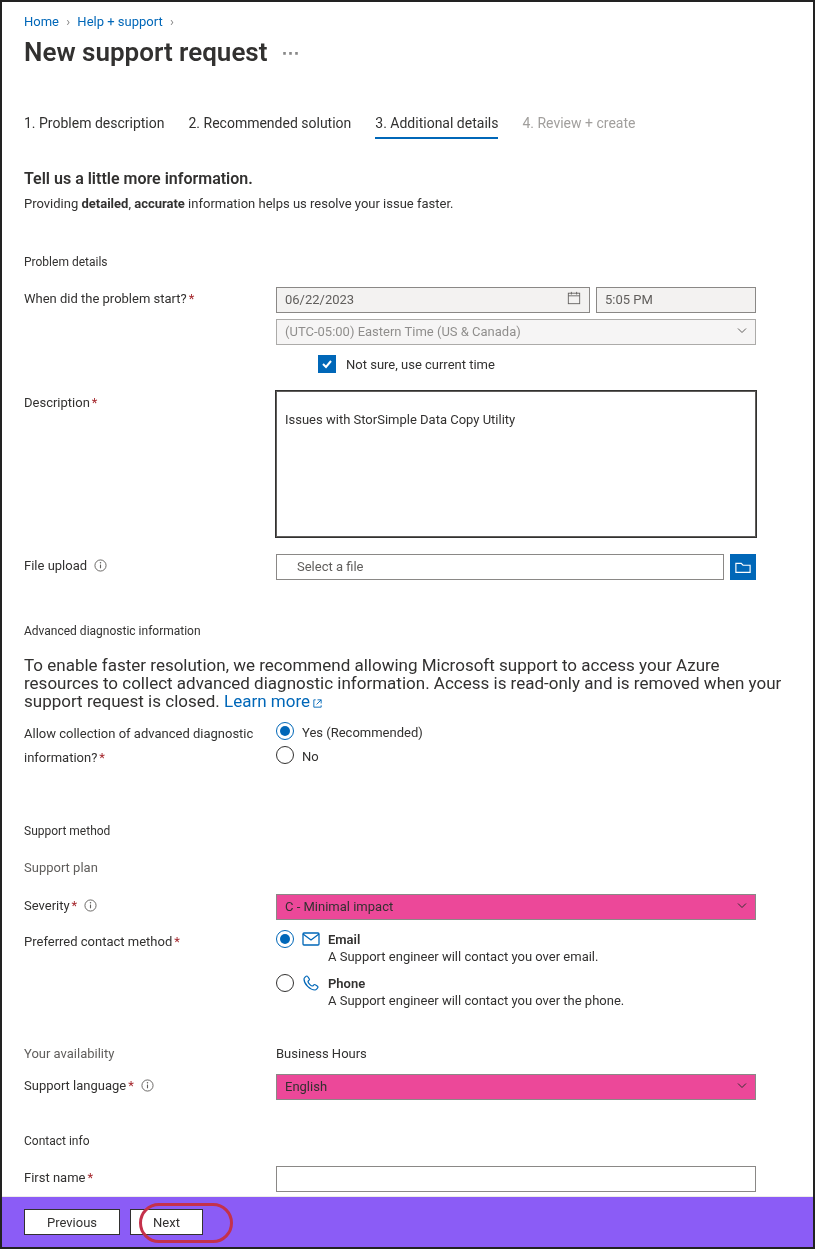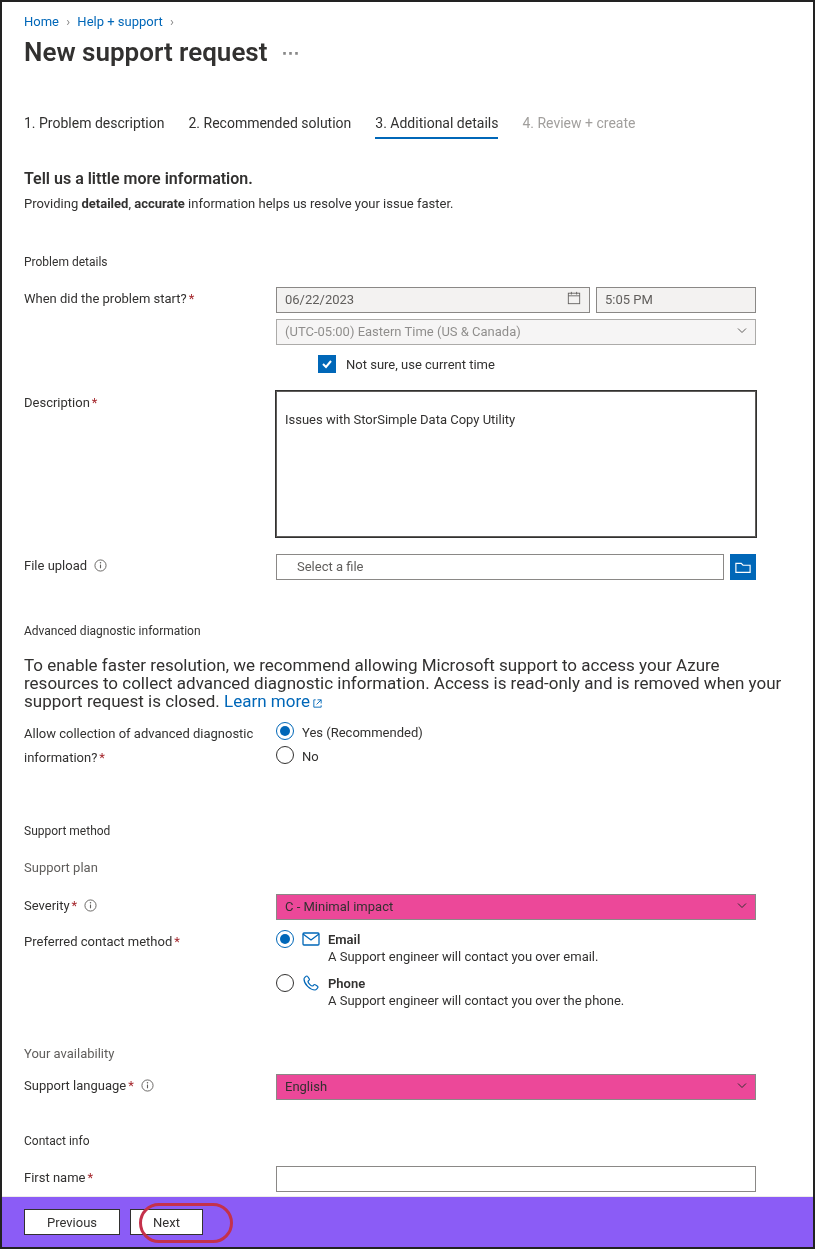--- a/index.html
+++ b/index.html
@@ -273,20 +273,23 @@
             </span>
             <span class="lbl">Phone</span>
           </div>
           <div class="contact-desc">A Support engineer will contact you over the phone.</div>
         </div>
       </div>
     </div>
 
     <div class="form-row" style="margin-top:24px;">
       <div class="form-label light-label">Your availability</div>
+      <div class="field-col">
+        <div class="plain-value">Business Hours</div>
+      </div>
     </div>
 
     <div class="form-row" style="margin-top:8px;">
       <div class="form-label">
         <span>Support language</span><span class="req">*</span>
         <span class="info-icon">
           <svg width="13" height="13" viewBox="0 0 14 14">
               <circle cx="7" cy="7" r="6" fill="none" stroke="#605e5c"></circle>
               <circle cx="7" cy="4" r="0.8" fill="#605e5c"></circle>
               <line x1="7" y1="6" x2="7" y2="10" stroke="#605e5c" stroke-width="1.2"></line>

